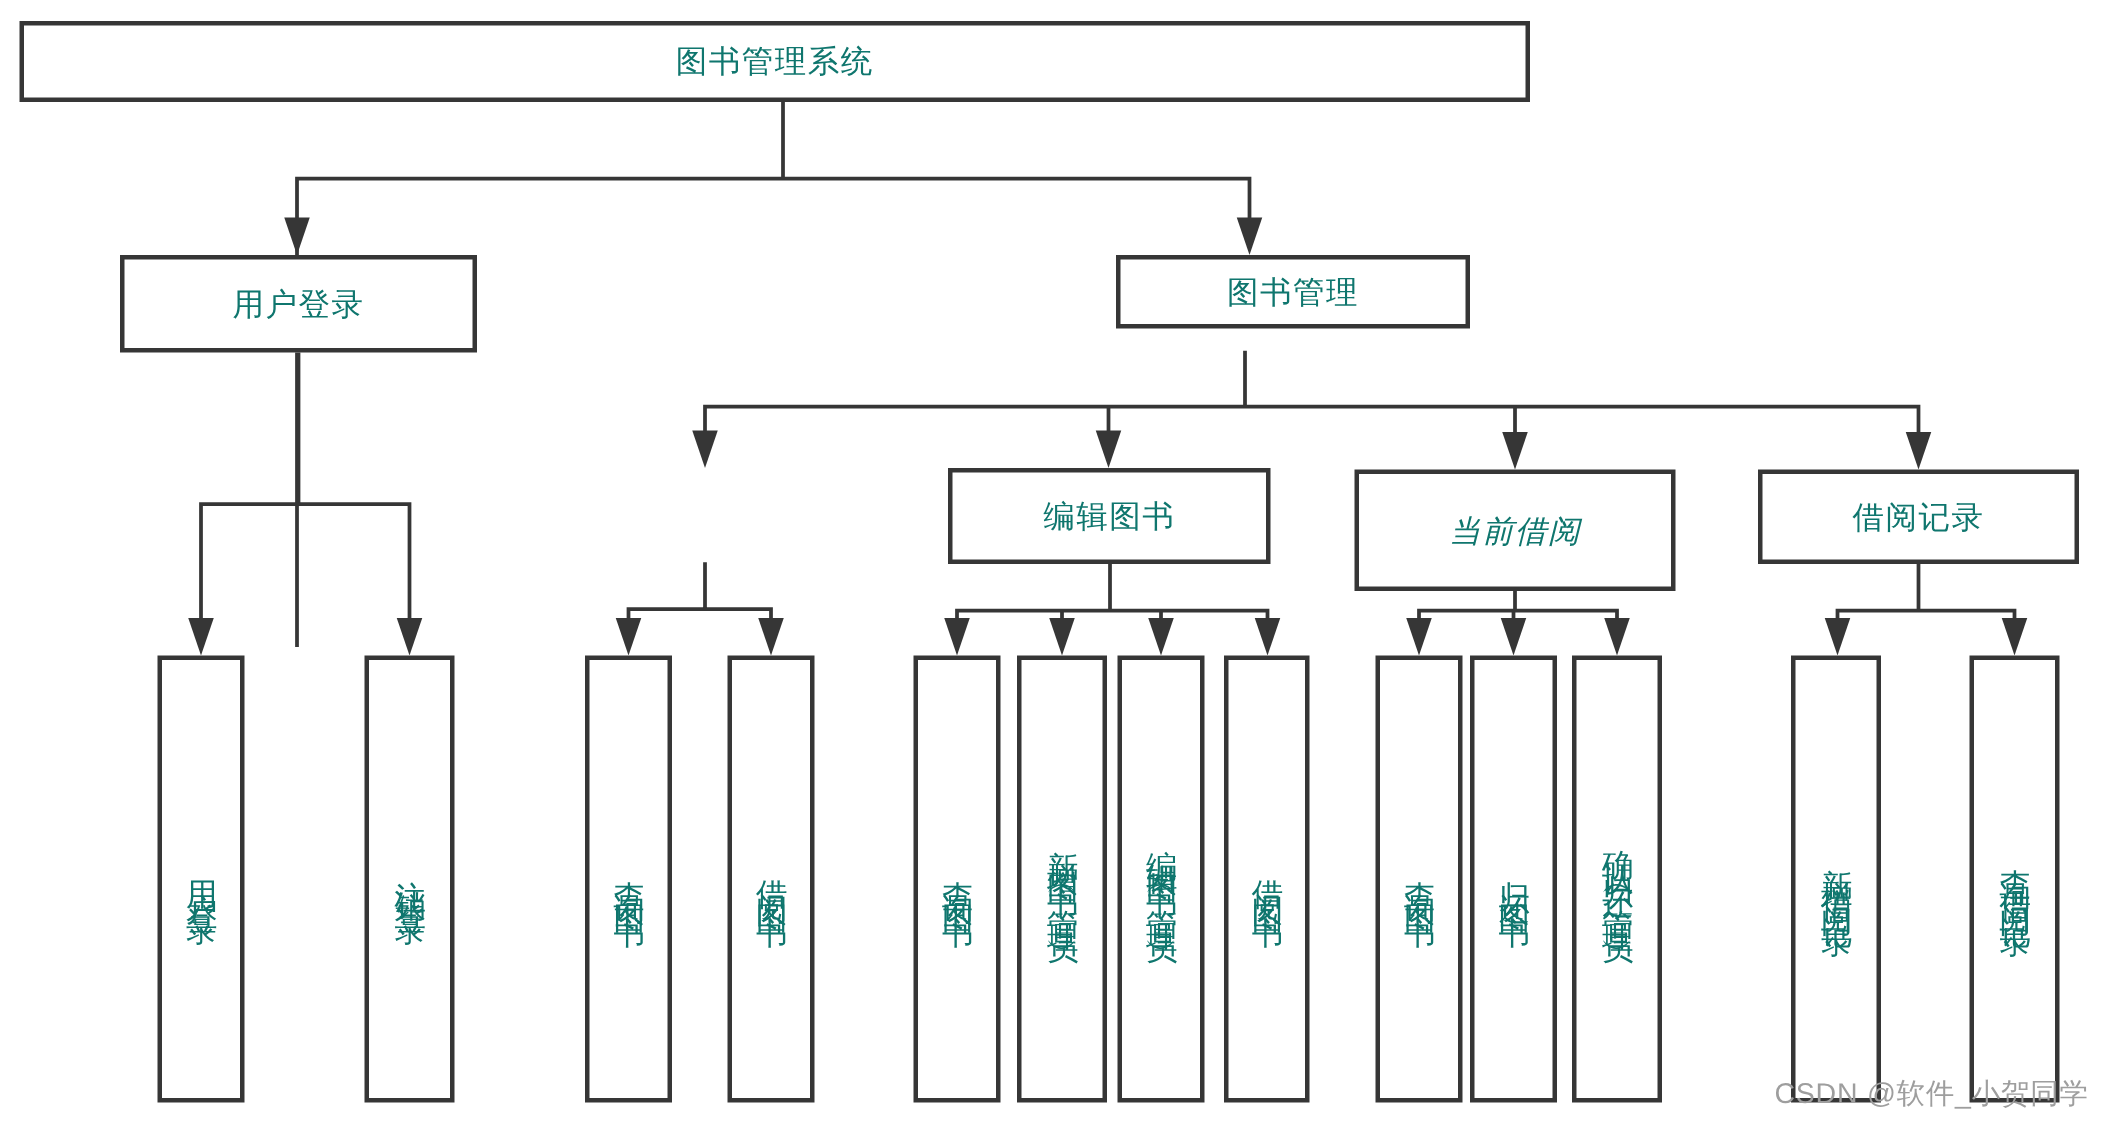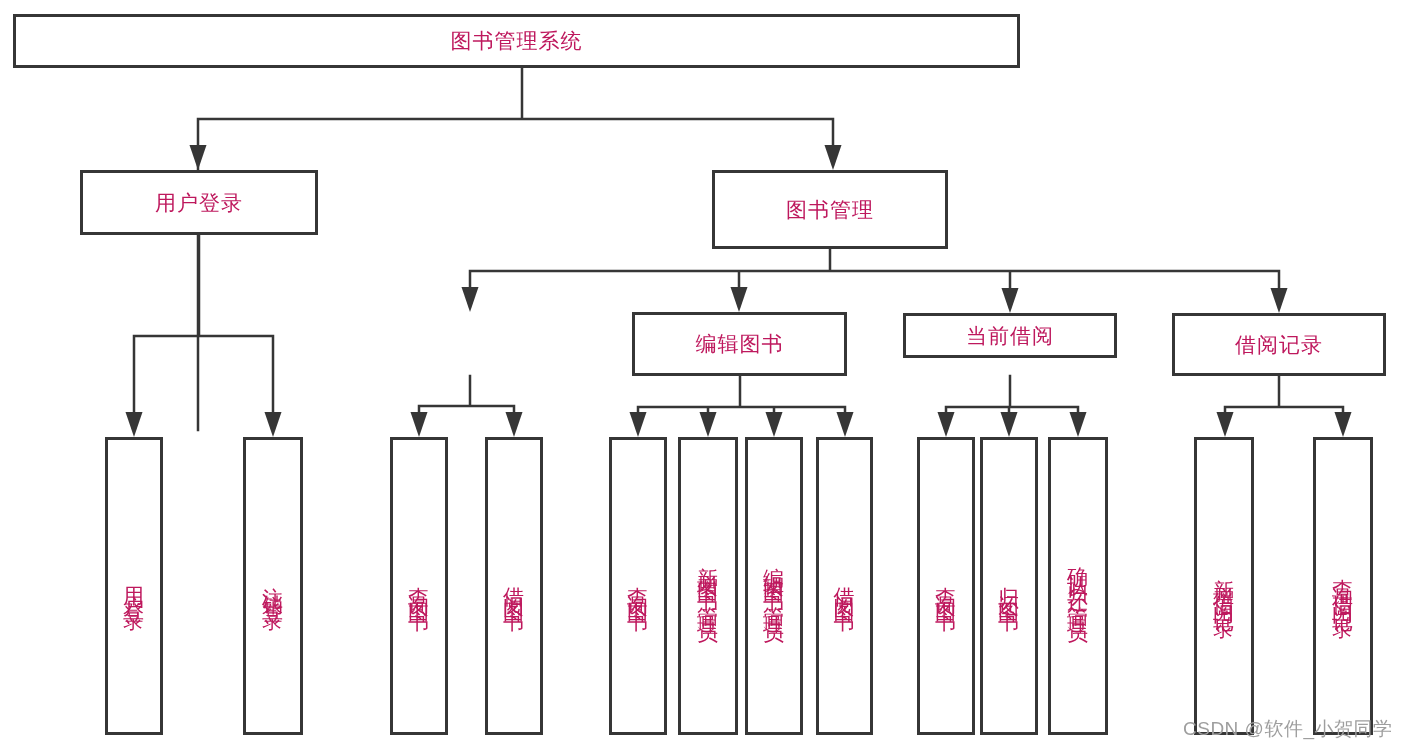--- a/index.html
+++ b/index.html
@@ -17,21 +17,21 @@
     width: 1405px; height: 747px;
   }
   .box {
     position: absolute;
     box-sizing: border-box;
     border: 3px solid #363636;
     background: #ffffff;
     display: flex;
     align-items: center;
     justify-content: center;
-    color: #be185d;
+    color: #0f766e;
   }
   .h-box {
     font-size: 21px;
     letter-spacing: 1px;
     white-space: nowrap;
   }
   .v-box {
     writing-mode: vertical-rl;
     text-orientation: mixed;
     font-size: 21px;
@@ -43,24 +43,24 @@
     left: 1183px;
     top: 716px;
     font-size: 19px;
     color: #9e9e9e;
     white-space: nowrap;
     letter-spacing: 0.5px;
   }
   
   .n-root   { left:13px;  top:14px;  width:1007px; height:54px; }
   .n-login  { left:80px;  top:170px; width:238px;  height:65px; }
-  .n-manage { left:712px; top:170px; width:236px;  height:79px;text-align:center; }
+  .n-manage { left:744px; top:170px; width:236px;  height:49px;text-align:center; }
   .n-l3-1   { left:363px; top:312px; width:215px;  height:64px; }
   .n-l3-2   { left:632px; top:312px; width:215px;  height:64px; }
-  .n-l3-3   { left:903px; top:313px; width:214px;  height:45px; }
+  .n-l3-3   { left:903px; top:313px; width:214px;  height:81px;font-style:italic; }
   .n-l3-4   { left:1172px;top:313px; width:214px;  height:63px; }
   .leaf     { top:437px; height:298px; }
   .g1b1 { left:105px;  width:58px; }
   .g1b2 { left:243px;  width:60px; }
   .g2b1 { left:390px;  width:58px; }
   .g2b2 { left:485px;  width:58px; }
   .g3b1 { left:609px;  width:58px; }
   .g3b2 { left:678px;  width:60px; }
   .g3b3 { left:745px;  width:58px; }
   .g3b4 { left:816px;  width:57px; }

